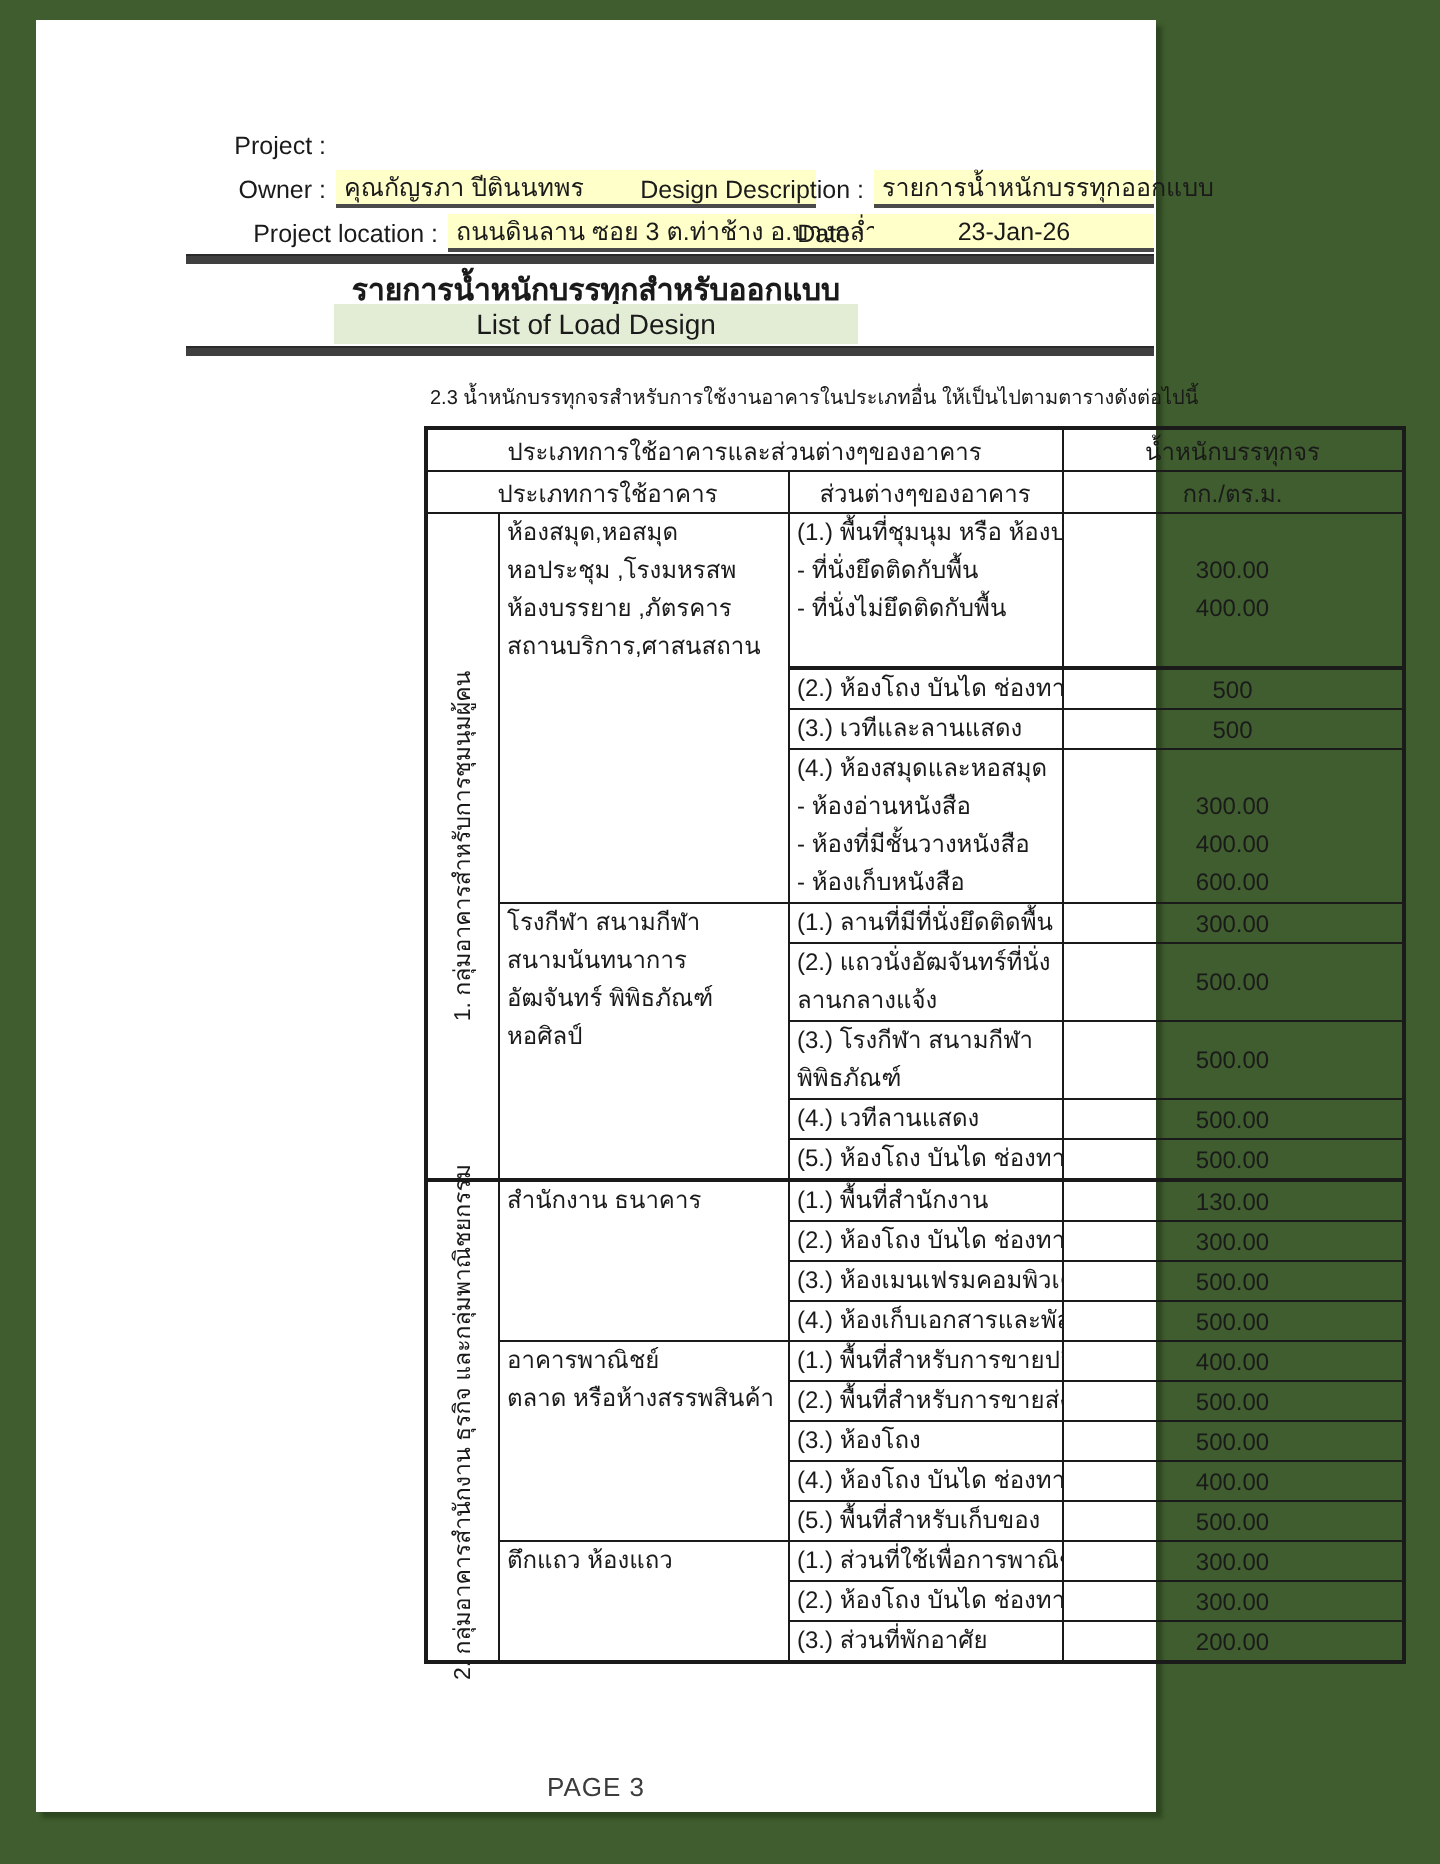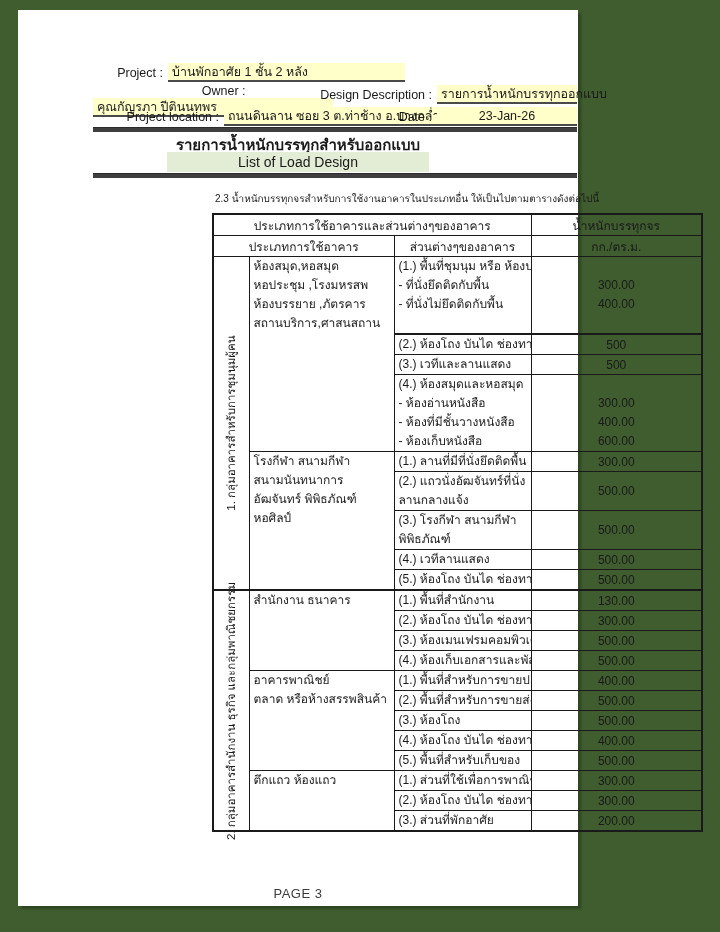--- a/index.html
+++ b/index.html
@@ -11,21 +11,21 @@
     overflow:hidden;
   }
   .page{
     position:absolute;left:18px;top:10px;width:560px;height:896px;
     background:#ffffff;
     box-shadow:3px 3px 2px rgba(15,25,8,0.35);
   }
   
   .hdr-row{position:absolute;height:21px;display:flex;align-items:center;font-size:12.5px;}
   .hl1{left:75px;top:52px;}
-  .hl2{left:75px;top:74px;flex-direction:column;}
+  .hl2{left:75px;top:74px;}
   .hl3{left:75px;top:96px;}
   .hr1{right:1px;top:52px;}
   .hr2{right:1px;top:74px;}
   .hr3{right:1px;top:96px;}
   .flabel{text-align:right;padding-right:5px;white-space:nowrap;}
   .w70{width:70px;} .w126{width:126px;} .w120{width:120px;}
   .fvalue{
     background:#ffffc9;border-bottom:2px solid #4a4a4a;
     height:19px;line-height:19px;white-space:nowrap;overflow:visible;
     padding:0 4px;box-sizing:border-box;
@@ -68,21 +68,20 @@
   
   .footer{position:absolute;top:876px;left:0;width:100%;text-align:center;font-size:13px;color:#3c3c3c;letter-spacing:0.5px;}
 </style>
 </head>
 <body>
 
 <div class="page">
 
   <div class="hdr-row hl1">
     <span class="flabel w70">Project :</span>
-    <span class="fvalue v237">บ้านพักอาศัย 1 ชั้น 2 หลัง</span>
   </div>
   <div class="hdr-row hl2">
     <span class="flabel w70">Owner :</span>
     <span class="fvalue v240">คุณกัญรภา  ปีตินนทพร</span>
   </div>
   <div class="hdr-row hl3">
     <span class="flabel w126">Project location :</span>
     <span class="fvalue v216">ถนนดินลาน  ซอย 3  ต.ท่าช้าง  อ.บางกล่ำ  จ.สงขลา</span>
   </div>
   <div class="hdr-row hr2">

